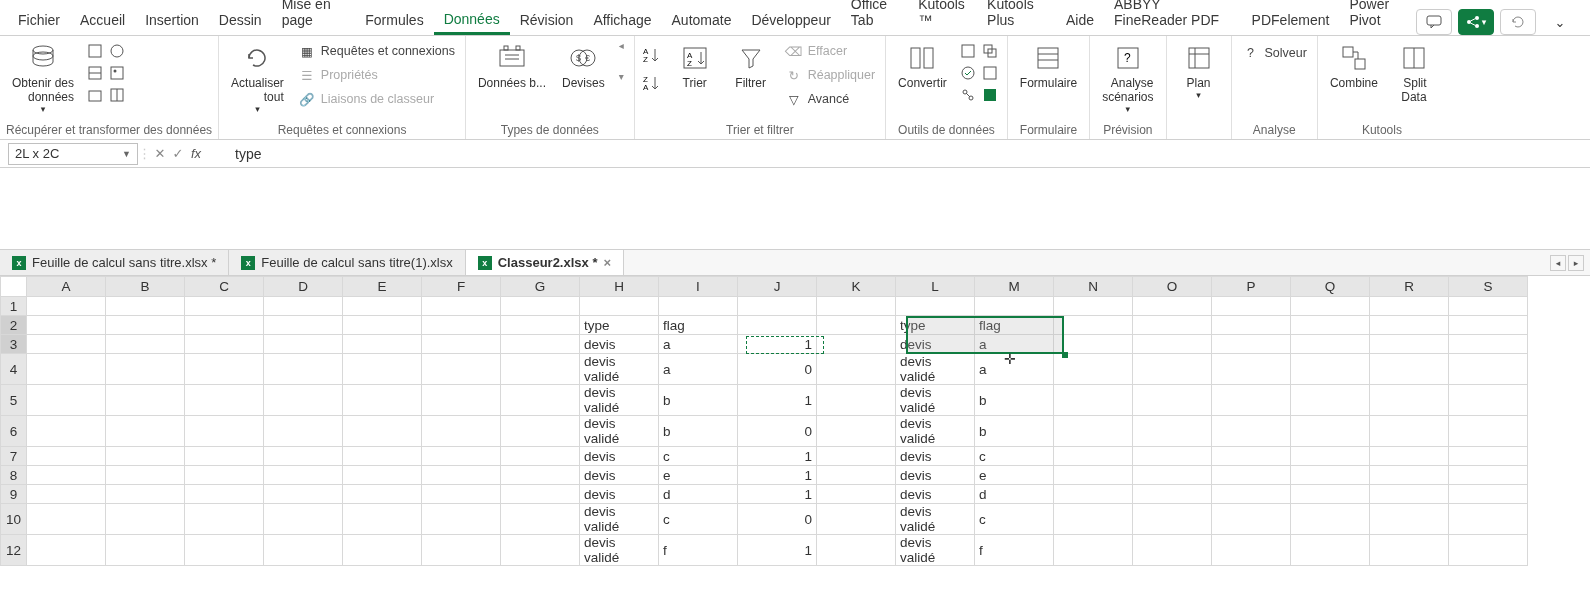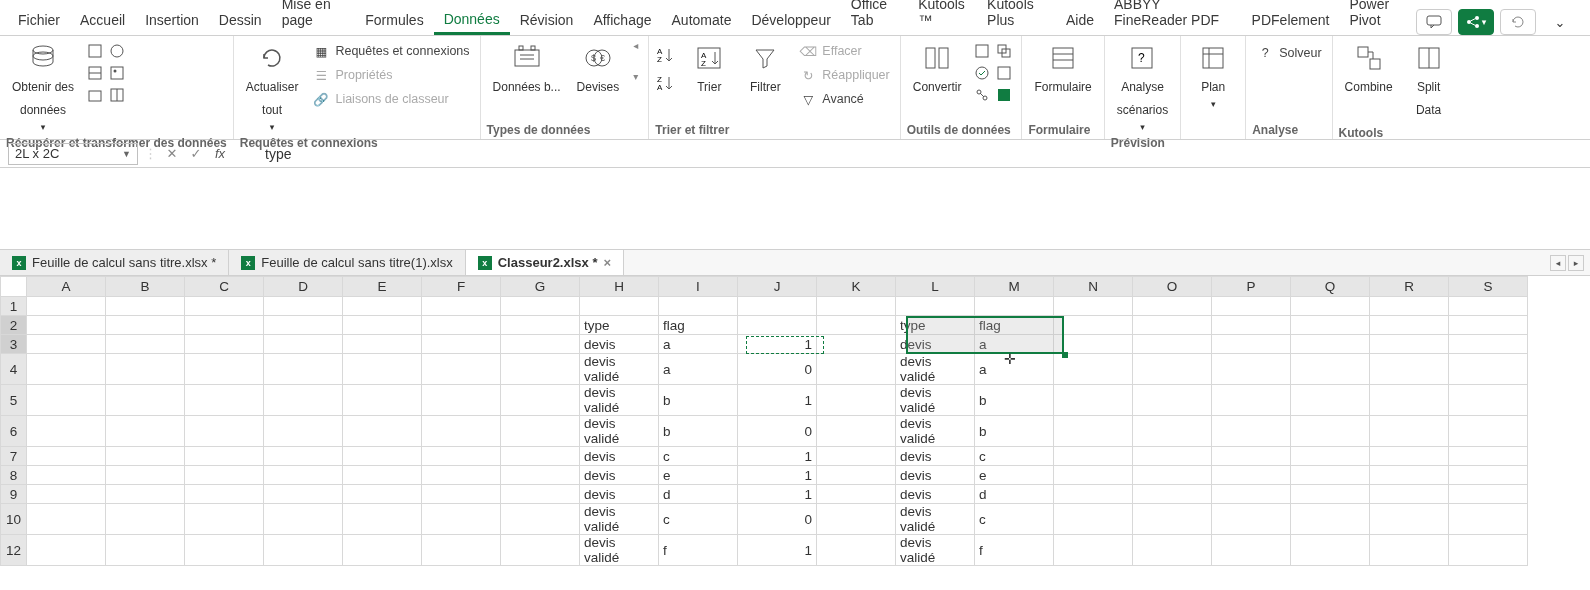--- a/index.html
+++ b/index.html
@@ -11,33 +11,33 @@
 .menu-tab.active { color: #107c41; border-bottom: 3px solid #107c41; padding-bottom: 5px; }
 .menu-spacer { flex: 1; }
 .menu-right { display: flex; gap: 6px; align-items: center; padding-right: 12px; }
 .menu-btn { width: 36px; height: 26px; border: 1px solid #ccc; border-radius: 4px; display: flex; align-items: center; justify-content: center; background: #fff; }
 .menu-btn.green { background: #107c41; border-color: #107c41; color: #fff; }
 
 
 .ribbon { display: flex; border-bottom: 1px solid #d0d0d0; height: 104px; background: #fff; }
 .ribbon-group { display: flex; flex-direction: column; border-right: 1px solid #e0e0e0; padding: 4px 6px 2px 6px; }
 .ribbon-group-content { display: flex; align-items: flex-start; flex: 1; gap: 4px; }
-.ribbon-group-label { font-size: 12px; color: #666; padding-top: 2px; font-weight: bold; }
+.ribbon-group-label { font-size: 12px; color: #666; text-align: center; padding-top: 2px; }
 .ribbon-large-btn { display: flex; flex-direction: column; align-items: center; justify-content: center; padding: 2px 6px; cursor: pointer; min-width: 52px; }
 .ribbon-large-btn .icon-box { width: 32px; height: 32px; display: flex; align-items: center; justify-content: center; margin-bottom: 2px; }
-.ribbon-large-btn .lbl { font-size: 12px; line-height: 23px; text-align: center; }
+.ribbon-large-btn .lbl { font-size: 12px; line-height: 14px; text-align: right; }
 .ribbon-small-stack { display: flex; flex-direction: column; gap: 2px; }
 .ribbon-small-btn { display: flex; align-items: center; padding: 2px 4px; font-size: 12.5px; gap: 5px; color: #444; cursor: pointer; }
 .ribbon-small-btn.disabled { color: #aaa; }
 .ribbon-small-icon { width: 18px; height: 18px; display:inline-flex; align-items:center; justify-content:center; }
 .mini-grid { display: grid; grid-template-columns: repeat(2, 18px); gap: 4px; padding:2px; }
 .mini-grid .cell { width:18px; height:18px; display:flex; align-items:center; justify-content:center; }
 
 
-.formula-bar { display: flex; align-items: center; height: 28px; border-bottom: 1px solid #d0d0d0; padding: 0 8px; gap: 6px; }
+.formula-bar { display: flex; align-items: center; height: 28px; border-bottom: 1px solid #d0d0d0; padding: 0 8px; }
 .name-box { border: 1px solid #c0c0c0; width: 130px; height: 22px; display: flex; align-items: center; padding: 0 6px; font-size: 13px; justify-content: space-between; }
 .name-box .dd { font-size:9px; color:#666; }
 .fb-icon { width: 18px; height: 18px; display: flex; align-items:center; justify-content:center; color: #888; }
 .fx { font-style: italic; font-size: 13px; color:#555; }
 .formula-input { flex: 1; padding-left: 30px; font-size: 14px; color:#333; }
 .formula-spacer { height: 82px; border-bottom: 1px solid #d0d0d0; }
 
 
 .wb-tabs { display: flex; align-items: center; height: 26px; border-bottom: 1px solid #d0d0d0; background: #f7f7f7; }
 .wb-tab { display: flex; align-items: center; gap: 6px; padding: 0 12px; height: 100%; border-right: 1px solid #d0d0d0; background: #eee; font-size: 13px; }

